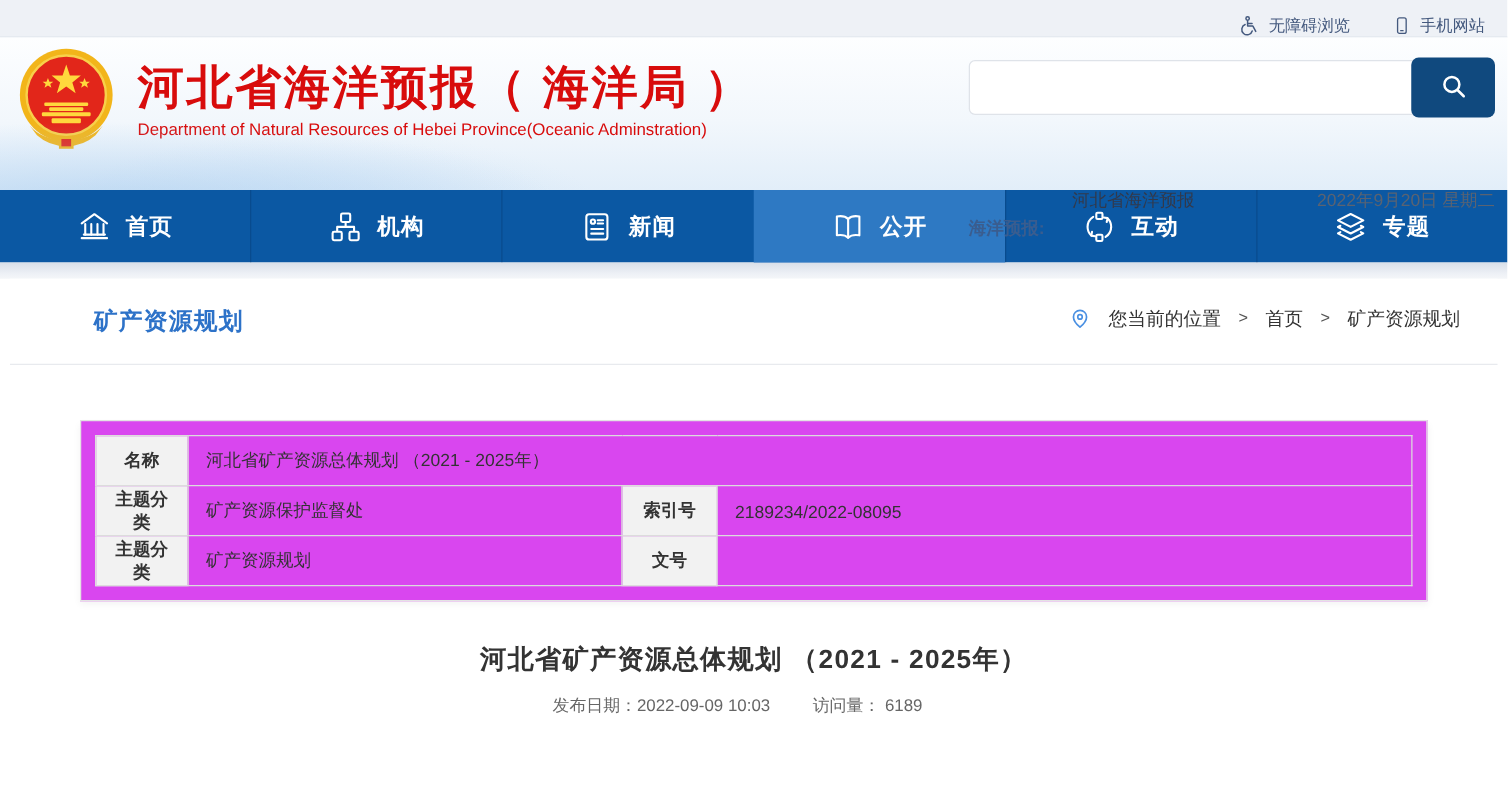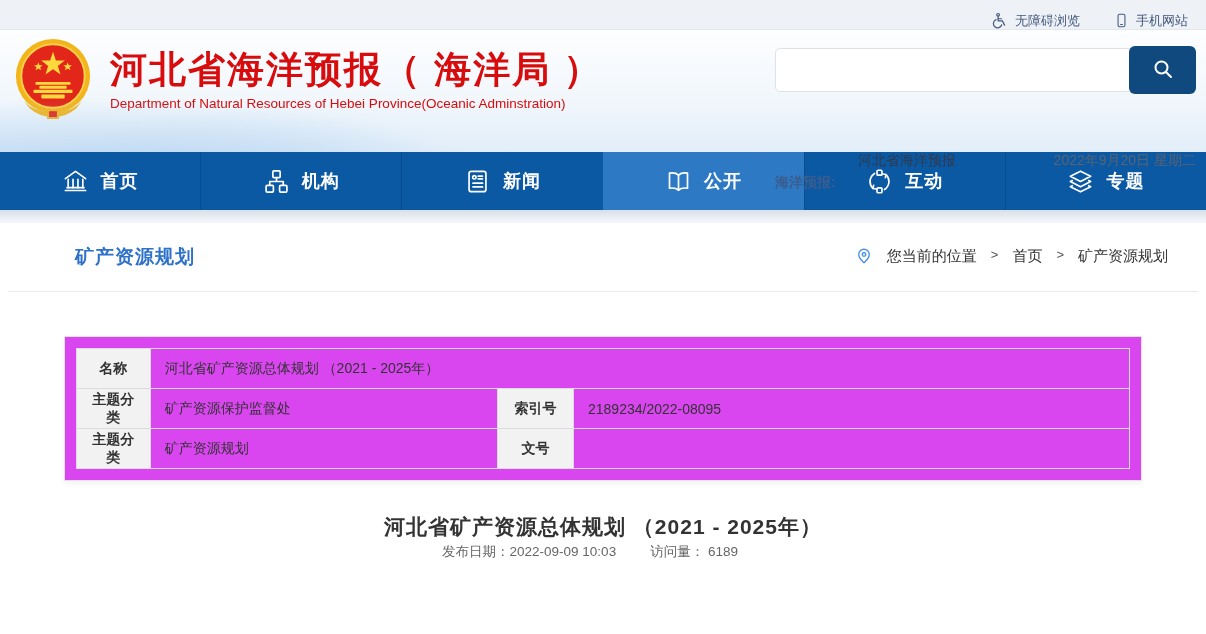--- a/index.html
+++ b/index.html
@@ -54,21 +54,21 @@
 
   
   .info-wrap { width:1078px; margin:44px auto 0; border:1px solid #e3e3e3; padding:11px;
                box-shadow:0 3px 6px rgba(0,0,0,.05); background:#d946ef; }
   table.info { width:100%; border-collapse:collapse; table-layout:fixed; font-size:14px; color:#333; }
   table.info td { border:1px solid #dcdcdc; height:40px; padding:0 14px; }
   td.lbl { background:#f2f2f2; font-weight:bold; text-align:center; padding:0 4px; }
 
   
   .article-title { text-align:center; font-size:21px; font-weight:bold; color:#333; margin-top:32px; letter-spacing:1px; }
-  .article-meta { margin-top:2px; display:flex; justify-content:center; align-items:center; gap:8px;
+  .article-meta { margin-top:15px; display:flex; justify-content:center; align-items:center; gap:8px;
                   font-size:13.5px; color:#666; }
   .meta-item { margin-right:26px; white-space:nowrap; }
   .font-sizes { white-space:nowrap; }
   .font-size-btn { cursor:pointer; color:#666; margin-right:6px; }
 </style>
 </head>
 <body>
 
 <div class="topbar">
   <div class="toplink">

